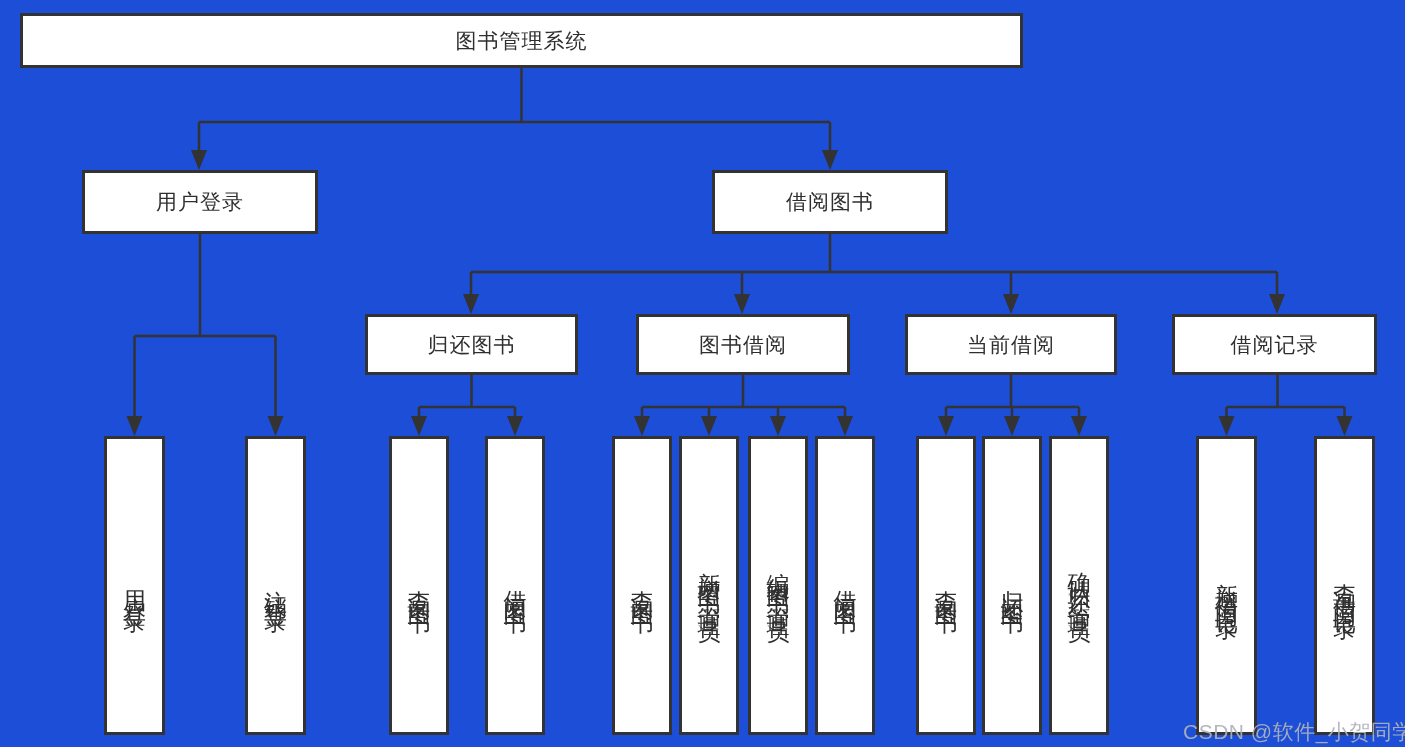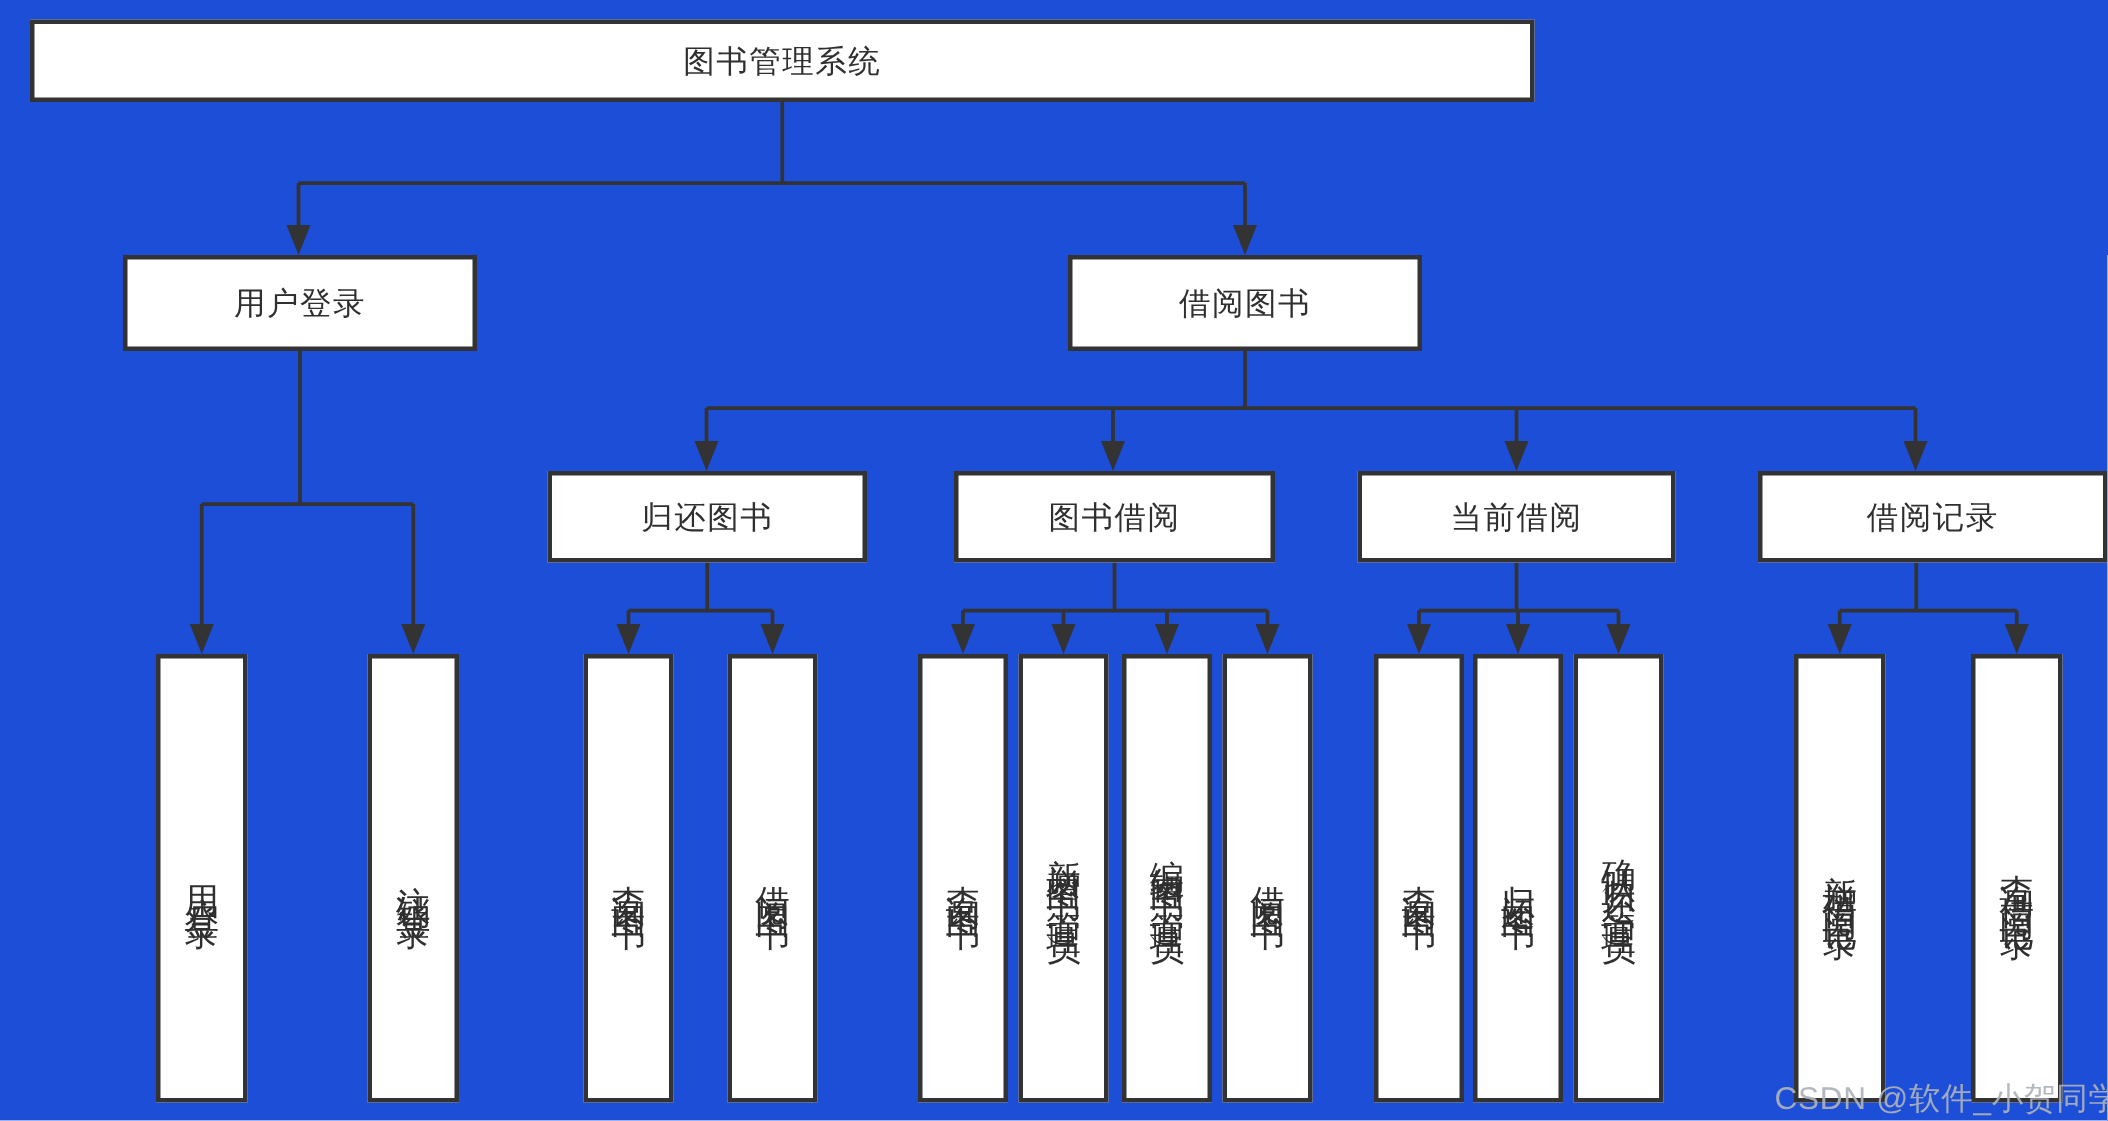--- a/index.html
+++ b/index.html
@@ -102,21 +102,21 @@
   </svg>
 
   <div class="node h root" style="left:20px; top:13px; width:1003px; height:55px;">图书管理系统</div>
 
   <div class="node h" style="left:82px; top:170px; width:236px; height:64px;">用户登录</div>
   <div class="node h" style="left:712px; top:170px; width:236px; height:64px;">借阅图书</div>
 
   <div class="node h" style="left:365px; top:314px; width:213px; height:61px;">归还图书</div>
   <div class="node h" style="left:905px; top:314px; width:212px; height:61px;">当前借阅</div>
   <div class="node h" style="left:636px; top:314px; width:214px; height:61px;">图书借阅</div>
-  <div class="node h" style="left:1172px; top:314px; width:233px; height:61px;">借阅记录</div>
+  <div class="node h" style="left:1172px; top:314px; width:205px; height:61px;">借阅记录</div>
 
   <div class="node leaf" style="left:104px; width:61px;">
     <span class="vtext">用户登录</span>
   </div>
   <div class="node leaf" style="left:245px; width:61px;">
     <span class="vtext">注销登录</span>
   </div>
 
   <div class="node leaf" style="left:389px; width:60px;">
     <span class="vtext">查询图书</span>

